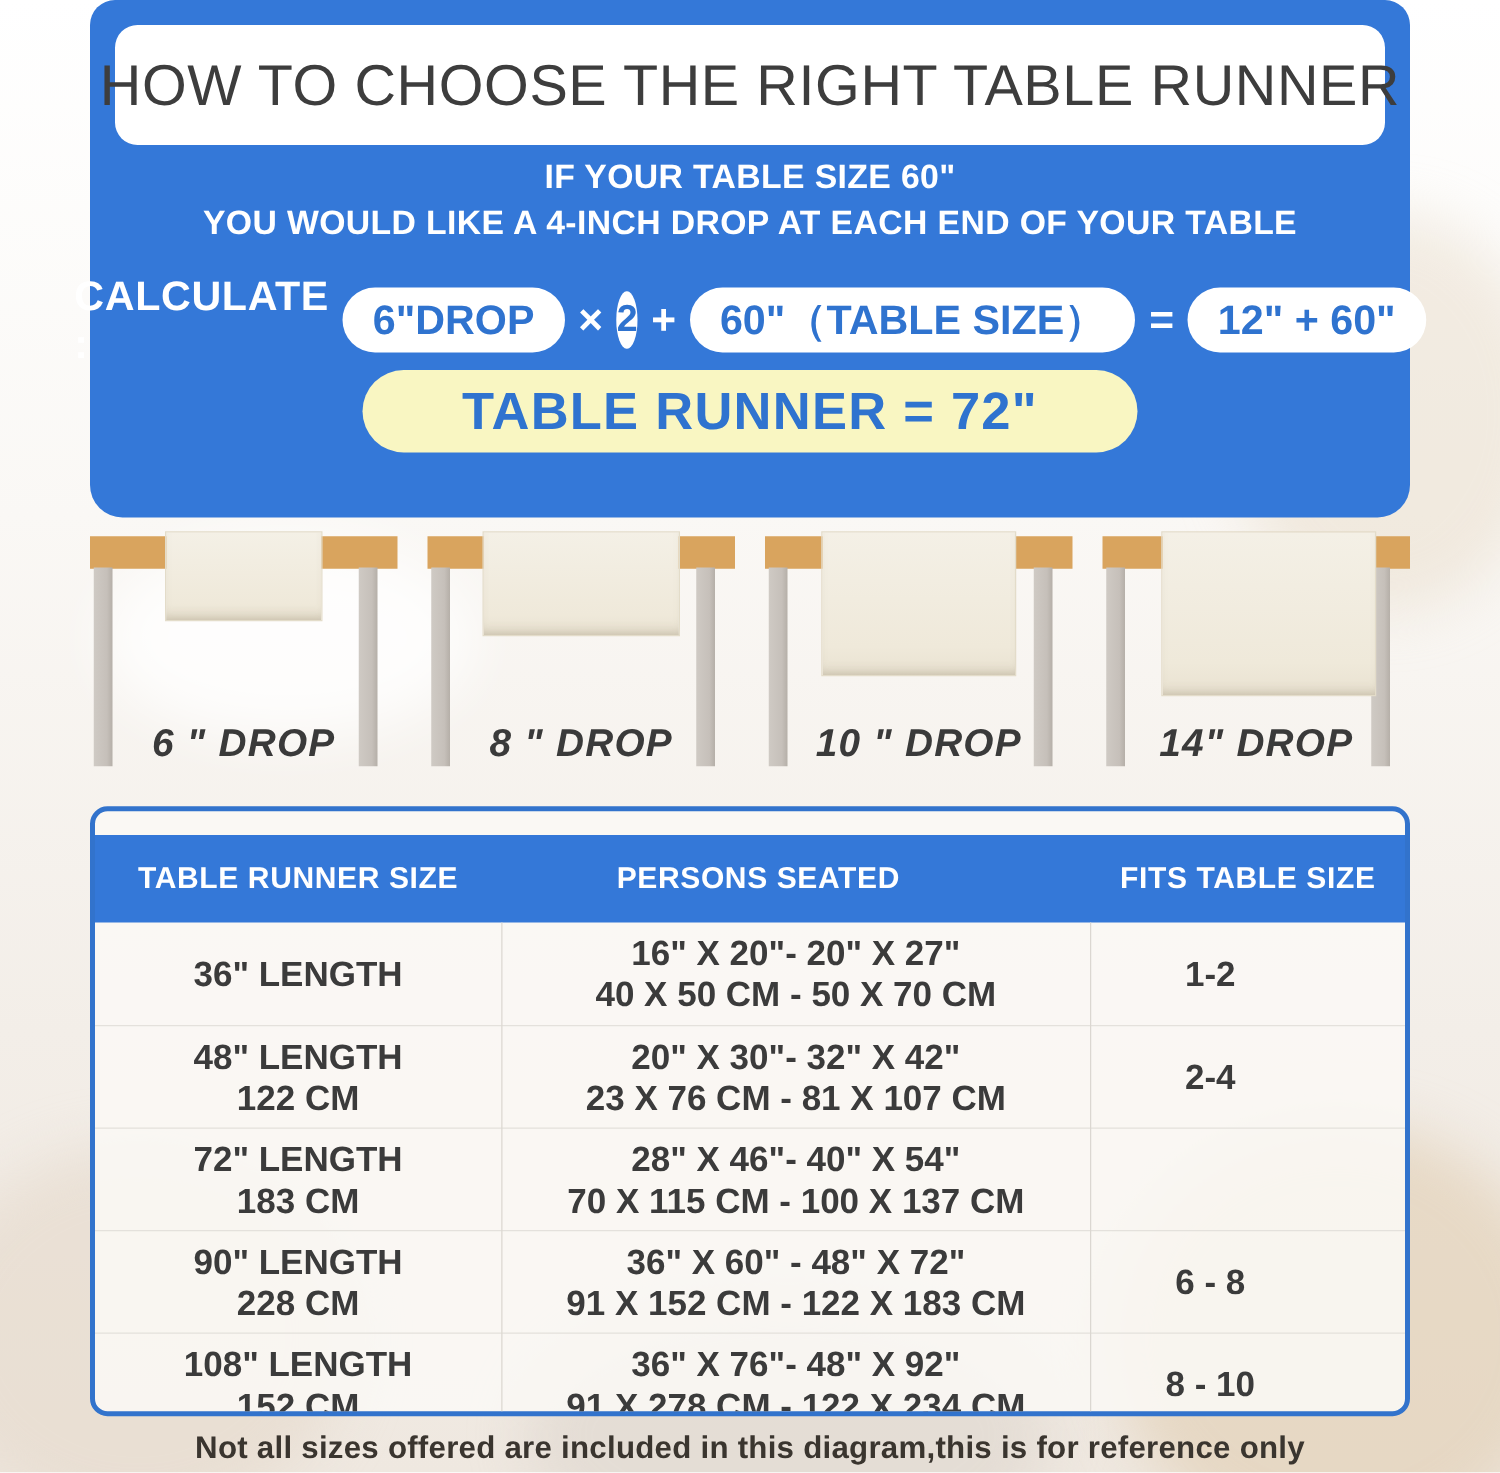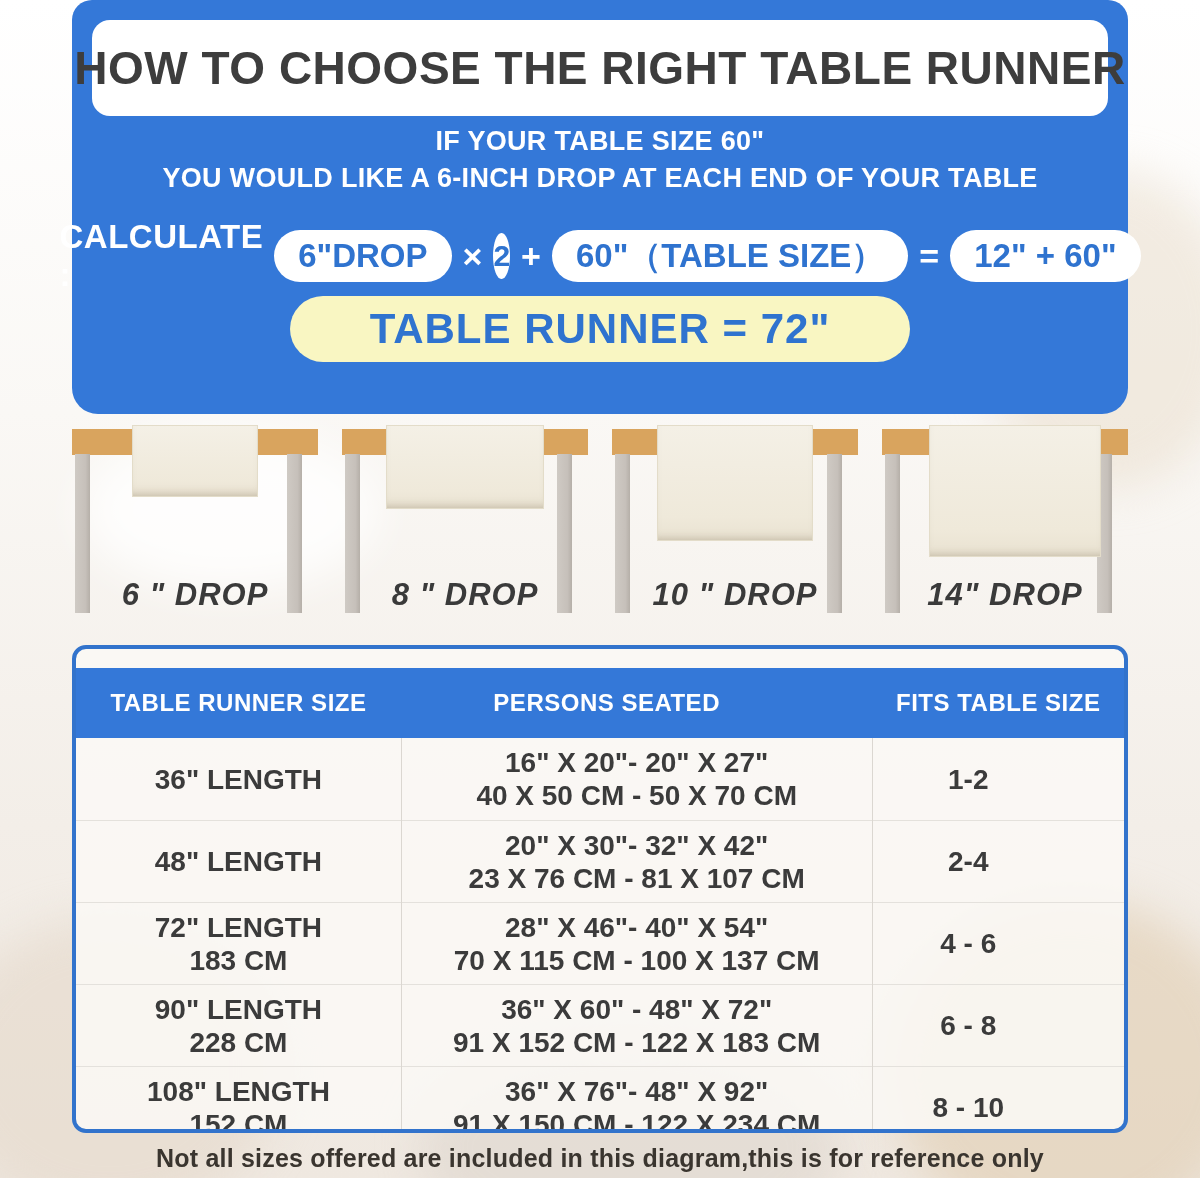--- a/index.html
+++ b/index.html
@@ -16,21 +16,21 @@
   .blob.b2{left:-60px;bottom:-40px;width:340px;height:300px;background:rgba(228,215,200,.55);}
   .blob.b3{right:-50px;bottom:-60px;width:360px;height:340px;background:rgba(221,200,168,.5);}
   .blob.b4{left:420px;bottom:-80px;width:420px;height:220px;background:rgba(208,200,192,.35);}
   .blob.b5{left:80px;top:430px;width:300px;height:160px;background:rgba(255,255,255,.8);}
 
   
   .top-panel{position:absolute;left:72px;top:0;width:1056px;height:414px;z-index:2;
     background:var(--blue);border-radius:20px 20px 26px 26px;}
   .title-bar{position:absolute;left:20px;right:20px;top:20px;height:96px;background:#fff;
     border-radius:18px;display:flex;align-items:center;justify-content:center;}
-  .page-title{font-size:46px;font-weight:bold;color:var(--ink);letter-spacing:.5px;white-space:nowrap;text-align:center;}
+  .page-title{font-size:46px;font-weight:normal;color:var(--ink);letter-spacing:.5px;white-space:nowrap;text-align:center;}
   .sub{position:absolute;left:0;right:0;text-align:center;color:#fff;font-weight:bold;font-size:27px;letter-spacing:.3px;}
   .sub1{top:126px;} .sub2{top:163px;}
   .formula-row{position:absolute;left:0;right:0;top:230px;height:52px;display:flex;
     align-items:center;justify-content:center;gap:11px;}
   .calc-label{color:#fff;font-weight:bold;font-size:33px;letter-spacing:.5px;}
   .pill{background:#fff;border-radius:26px;padding:6px 24px;color:var(--blue-text);
     font-weight:bold;font-size:33px;white-space:nowrap;line-height:40px;}
   .op{color:#fff;font-weight:bold;font-size:34px;}
   .badge{width:46px;height:46px;border-radius:50%;background:#fff;color:var(--blue-text);
     font-weight:bold;font-size:30px;display:flex;align-items:center;justify-content:center;}
@@ -82,21 +82,21 @@
   <div class="blob b2"></div>
   <div class="blob b3"></div>
   <div class="blob b4"></div>
   <div class="blob b5"></div>
 
   <div class="top-panel">
     <div class="title-bar">
       <div class="page-title">HOW TO CHOOSE THE RIGHT TABLE RUNNER</div>
     </div>
     <div class="sub sub1">IF YOUR TABLE SIZE 60"</div>
-    <div class="sub sub2">YOU WOULD LIKE A 6-INCH DROP AT EACH END OF YOUR TABLE</div>
+    <div class="sub sub2">YOU WOULD LIKE A 4-INCH DROP AT EACH END OF YOUR TABLE</div>
 
     <div class="formula-row">
       <span class="calc-label">CALCULATE :</span>
       <span class="pill">6"DROP</span>
       <span class="op">×</span>
       <span class="badge">2</span>
       <span class="op">+</span>
       <span class="pill">60"（TABLE SIZE）</span>
       <span class="op">=</span>
       <span class="pill">12" + 60"</span>
@@ -151,57 +151,57 @@
         </div>
         <div class="cell">
           <div>16" X 20"- 20" X 27"</div>
           <div>40 X 50 CM - 50 X 70 CM</div>
         </div>
         <div class="cell persons">1-2</div>
       </div>
       <div class="row grid3">
         <div class="cell">
           <div>48" LENGTH</div>
+          <div>122 CM</div>
         </div>
         <div class="cell">
           <div>20" X 30"- 32" X 42"</div>
           <div>23 X 76 CM - 81 X 107 CM</div>
         </div>
         <div class="cell persons">2-4</div>
       </div>
       <div class="row grid3">
         <div class="cell">
           <div>72" LENGTH</div>
           <div>183 CM</div>
         </div>
         <div class="cell">
           <div>28" X 46"- 40" X 54"</div>
           <div>70 X 115 CM - 100 X 137 CM</div>
         </div>
-        <div class="cell persons">4 - 6</div>
       </div>
       <div class="row grid3">
         <div class="cell">
           <div>90" LENGTH</div>
           <div>228 CM</div>
         </div>
         <div class="cell">
           <div>36" X 60" - 48" X 72"</div>
           <div>91 X 152 CM - 122 X 183 CM</div>
         </div>
         <div class="cell persons">6 - 8</div>
       </div>
       <div class="row grid3">
         <div class="cell">
           <div>108" LENGTH</div>
           <div>152 CM</div>
         </div>
         <div class="cell">
           <div>36" X 76"- 48" X 92"</div>
-          <div>91 X 150 CM - 122 X 234 CM</div>
+          <div>91 X 278 CM - 122 X 234 CM</div>
         </div>
         <div class="cell persons">8 - 10</div>
       </div>
     </div>
   </div>
 
   <div class="footnote">Not all sizes offered are included in this diagram,this is for reference only</div>
 </div>
 
 </body></html>

